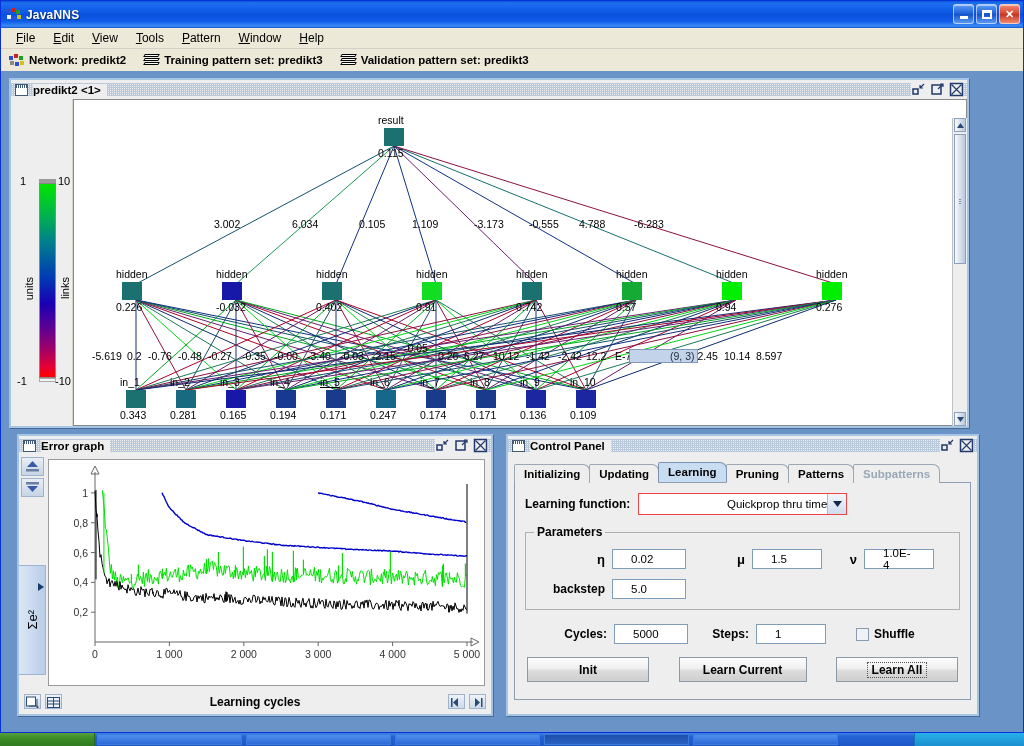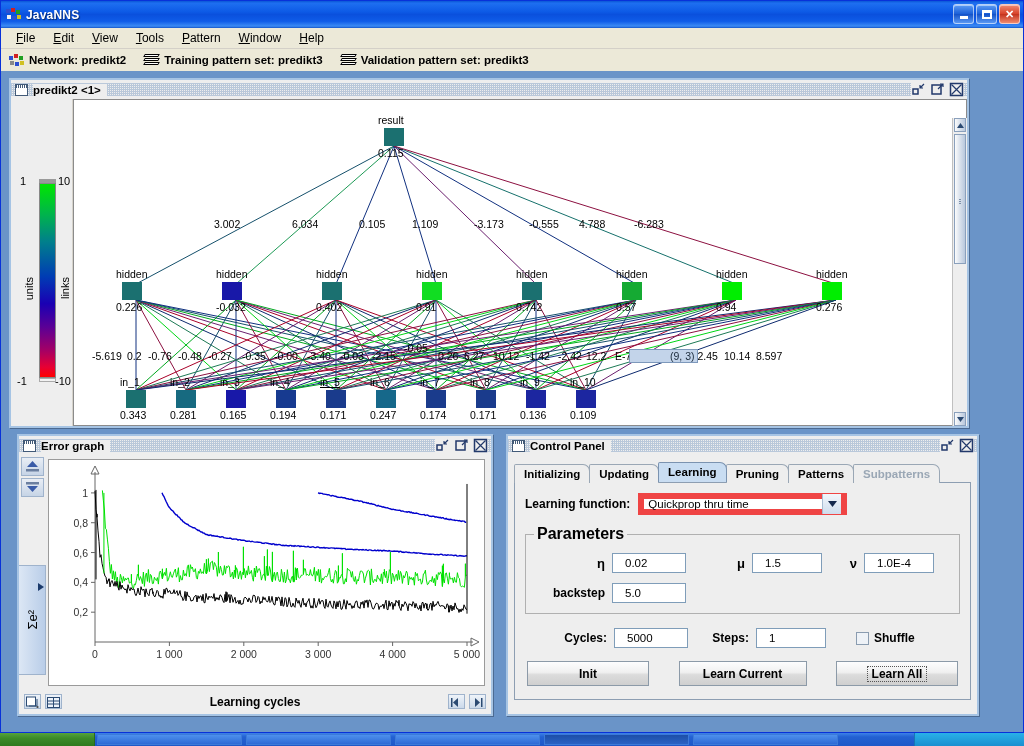--- a/index.html
+++ b/index.html
@@ -223,37 +223,37 @@
   .cp-tab.disabled { color: #9aa7b5; }
   #cp-panel {
     border: 1px solid #8d9eb2; background: #eeeeee;
     padding: 10px 10px 8px 10px; position: relative; z-index: 2;
     height: 218px;
   }
   .row { display: flex; align-items: center; }
   .lbl { font-size: 12px; font-weight: bold; color: #000; }
   .combo {
     display: flex; align-items: center; height: 22px;
-    border: 6px solid #ef4444; background: #fff; margin-left: 8px; width: 209px;
+    border: 1px solid #ef4444; background: #fff; margin-left: 8px; width: 209px; text-align: right;
   }
   .combo .cval { flex: 1 1 auto; font-size: 11.5px; padding-left: 4px; color: #000; }
   .combo .carr {
     width: 19px; height: 20px; flex: 0 0 auto;
     background: linear-gradient(to bottom,#f2f6fb,#cfdded);
     border-left: 1px solid #a8bcd2;
     display: flex; align-items: center; justify-content: center;
   }
   fieldset.params {
     margin: 10px 0 0 0; padding: 10px 8px 10px 8px;
     border: 1px solid #b0b0b0; position: relative;
   }
-  fieldset.params legend { font-size: 16px; font-weight: bold; padding: 0 3px; }
+  fieldset.params legend { font-size: 12px; font-weight: bold; padding: 0 3px; }
   .tfield {
     height: 20px; border: 1px solid #7f9db9; background: #fff;
-    font-size: 11.5px; color: #000; padding: 1px 12px;
+    font-size: 11.5px; color: #000; padding: 1px 18px;
     display: flex; align-items: center;
   }
   .greek { font-size: 13px; font-weight: bold; }
   .btn {
     height: 25px; min-width: 110px;
     background: linear-gradient(to bottom,#fdfdfe,#f0f0f0 45%,#dcdcdc 55%,#cfcfcf);
     border: 1px solid #8c9aa8;
     display: flex; align-items: center; justify-content: center;
     font-size: 12px; font-weight: bold; color: #000;
   }

